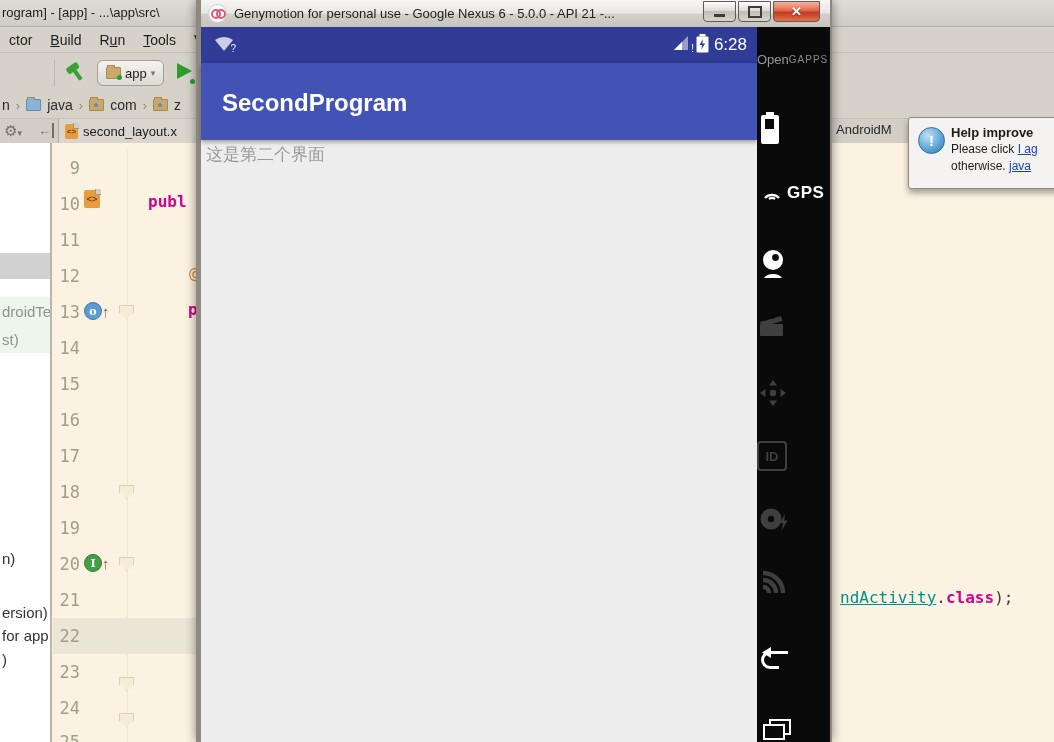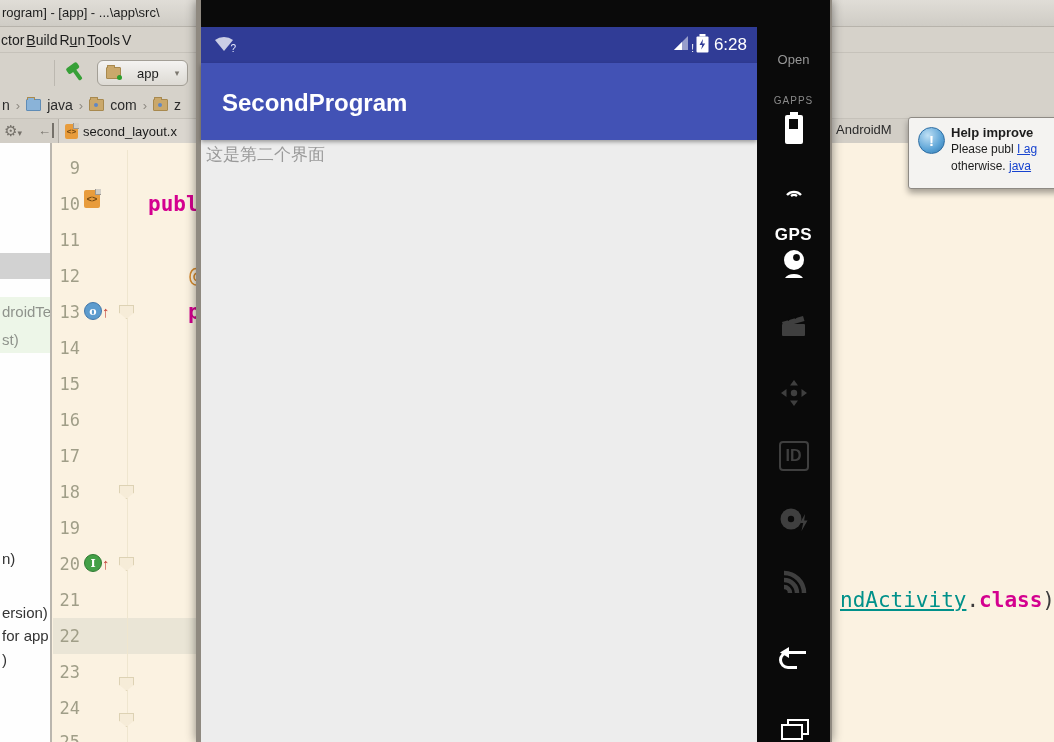--- a/index.html
+++ b/index.html
@@ -5,28 +5,28 @@
   html,body{margin:0;padding:0;}
   body{width:1054px;height:742px;position:relative;overflow:hidden;
        font-family:"Liberation Sans",sans-serif;background:#d6d2ca;}
   .abs{position:absolute;}
   
   .ide-titlebar{left:0;top:0;width:100%;height:27px;
     background:linear-gradient(#e0ddd7,#cfccc5);border-bottom:1px solid #b7b3ab;
     font-size:13px;color:#1c1c1c;line-height:26px;white-space:nowrap;padding-left:2px;box-sizing:border-box;}
   .ide-menubar{left:0;top:27px;width:100%;height:25px;background:#d6d2ca;
     font-size:14px;color:#1c1c1c;display:flex;align-items:center;}
-  .menu-item{padding:0 1px;}
+  .menu-item{padding:0 9px;}
   .menu-item .mn{text-decoration:underline;}
   .ide-toolbar{left:0;top:52px;width:100%;height:40px;background:#d6d2ca;
     border-top:1px solid #c6c2ba;display:flex;align-items:center;}
   .tb-sep{width:1px;height:26px;background:#bcb8b0;margin:0 6px;}
   .combo{height:24px;border:1px solid #a39f96;border-radius:6px;
     background:linear-gradient(#f4f3f1,#dddad4);display:flex;align-items:center;
-    padding:0 8px;gap:16px;font-size:13px;color:#1c1c1c;}
+    padding:0 8px;gap:4px;font-size:13px;color:#1c1c1c;}
   .folder{width:13px;height:10px;background:#caa86b;border:1px solid #a8894e;border-radius:1px;position:relative;}
   .folder::before{content:"";position:absolute;top:-3px;left:0;width:6px;height:2px;
     background:inherit;border:1px solid #a8894e;border-bottom:none;border-radius:1px 1px 0 0;}
   .folder.blue{background:#8ab3d8;border-color:#5f8cb6;}
   .folder .dot{position:absolute;left:4px;top:3px;width:4px;height:4px;border-radius:50%;background:#5f87c6;}
   .gdot{width:5px;height:5px;border-radius:50%;background:#2d9e2d;position:absolute;}
   .ide-breadcrumbs{left:0;top:92px;width:100%;height:26px;background:#d6d2ca;
     display:flex;align-items:center;font-size:14px;color:#2b2b2b;gap:6px;padding-left:2px;box-sizing:border-box;}
   .crumb-sep{color:#8f8b83;font-size:13px;}
   .ide-tabrow{left:0;top:118px;width:100%;height:25px;background:#d2cec6;
@@ -45,21 +45,21 @@
   .strip-band-gray{left:0;top:253px;width:50px;height:26px;background:#d2d2d2;}
   .strip-band-green{left:0;top:297px;width:50px;height:56px;background:#edf6e8;}
   .strip-frag{left:2px;width:48px;font-size:15px;color:#333;white-space:nowrap;overflow:hidden;}
   .strip-frag.dim{color:#8f938c;}
   .gutter-num{left:52px;width:28px;text-align:right;font-family:"DejaVu Sans Mono",monospace;
     font-size:17px;color:#a09e88;}
   .fold-line{left:127px;top:150px;width:1px;height:592px;background:#efe6cf;}
   .fold-marker{width:13px;height:12px;background:#f6ecd8;border:1px solid #ddd2b4;
     clip-path:polygon(0 0,100% 0,100% 55%,50% 100%,0 55%);left:119px;}
   .cur-line{left:53px;top:618px;width:143px;height:36px;background:#eae5d6;}
-  .code{font-family:"DejaVu Sans Mono",monospace;font-size:21px;white-space:nowrap;}
+  .code{font-family:"DejaVu Sans Mono",monospace;font-size:16px;white-space:nowrap;}
   .kw{color:#d4008f;font-weight:bold;}
   .ann{color:#d78a2c;}
   .classref{color:#00918a;text-decoration:underline;padding-left:7px;}
   .plain{color:#3c3c3c;}
   .g-icon-file{left:84px;width:18px;height:18px;}
   .marker-circle{width:16px;height:16px;border-radius:50%;display:flex;align-items:center;justify-content:center;
     color:#fff;font-size:11px;font-weight:bold;font-family:"DejaVu Serif",serif;}
   .red-arrow{color:#c4473e;font-weight:bold;font-size:15px;}
   
   .geny{left:196px;top:0;width:636px;height:742px;background:#0a0a0a;
@@ -80,26 +80,26 @@
     color:#fff;font-weight:bold;font-size:13px;text-shadow:0 1px 1px rgba(0,0,0,.5);}
   .minbar{width:11px;height:3px;background:#3f3b36;margin-top:8px;}
   .maxbox{width:10px;height:8px;border:2px solid #3f3b36;}
   .screen{left:0;top:27px;width:556px;height:715px;background:#ededed;}
   .statusbar{left:0;top:0;width:556px;height:36px;background:#303c96;display:flex;align-items:center;}
   .statustime{color:#fff;font-size:17px;margin-right:10px;}
   .appbar{left:0;top:36px;width:556px;height:77px;background:#4252b5;box-shadow:0 2px 4px rgba(0,0,0,.35);}
   .apptitle{position:absolute;left:21px;top:26px;color:#fff;font-size:24px;font-weight:bold;}
   .content-text{position:absolute;left:5px;top:116px;color:#9a9a9a;font-size:17px;}
   .sidebar{left:556px;top:27px;width:73px;height:715px;background:#0a0a0a;}
-  .sb-item{left:0;width:73px;display:flex;flex-direction:column;align-items:center;gap:28px;}
+  .sb-item{left:0;width:73px;display:flex;flex-direction:row;align-items:center;}
   .gapps1{color:#979797;font-size:13px;}
   .gapps2{color:#8a8a8a;font-size:10px;letter-spacing:1px;}
   .gpslabel{color:#fff;font-size:17px;font-weight:bold;letter-spacing:.5px;}
   .idbox{width:26px;height:26px;border:2px solid #3f3f3f;border-radius:4px;
-    display:flex;align-items:center;justify-content:center;color:#3f3f3f;font-weight:bold;font-size:16px;}
+    display:flex;align-items:center;justify-content:center;color:#3f3f3f;font-weight:bold;font-size:13px;}
   .recents-back{position:absolute;left:12px;top:0;width:18px;height:12px;border:2px solid #fff;}
   .recents-front{position:absolute;left:6px;top:5px;width:18px;height:12px;border:2px solid #fff;background:#0a0a0a;}
   
   .tooltip{left:908px;top:117px;width:170px;height:70px;background:#f4f3f1;
     border:1px solid #8e8a84;border-radius:3px;box-shadow:0 4px 6px rgba(0,0,0,.35);z-index:20;
     font-size:12px;color:#1c1c1c;}
   .tt-icon{position:absolute;left:9px;top:9px;width:25px;height:25px;border-radius:50%;
     background:radial-gradient(circle at 35% 30%,#bfe0f5,#5ba3d6 60%,#2f76ad);
     border:1px solid #2d6da3;color:#fff;font-weight:bold;font-size:15px;
     display:flex;align-items:center;justify-content:center;}
@@ -239,20 +239,36 @@
 
 <div class="abs code kw" style="left:148px;top:192px;">publ</div>
 <div class="abs code ann" style="left:189px;top:264px;">@</div>
 <div class="abs code kw" style="left:188px;top:300px;">p</div>
 
 <div class="abs code" style="left:833px;top:588px;">
   <span class="classref">ndActivity</span><span class="plain">.</span><span class="kw">class</span><span class="plain">);</span>
 </div>
 
 <div class="abs geny">
+  <div class="abs geny-titlebar">
+    <span class="geny-logo">
+      <span class="ring" style="left:2px;"></span>
+        <span class="ring" style="left:7px;"></span>
+    </span>
+    <span class="geny-title">Genymotion for personal use - Google Nexus 6 - 5.0.0 - API 21 -...</span>
+    <span class="winbtns">
+      <span class="wbtn">
+          <span class="minbar"></span>
+        </span>
+      <span class="wbtn">
+          <span class="maxbox"></span>
+        </span>
+      <span class="wbtn close">✕</span>
+    </span>
+  </div>
 
   <div class="abs screen">
     <div class="abs statusbar">
       <span style="margin-left:12px;position:relative;">
         <svg width="22" height="17">
             <path d="M2 5 A15 15 0 0 1 20 5 L11 16 Z" fill="rgba(255,255,255,.75)"></path>
           </svg>
         <span style="position:absolute;right:-1px;bottom:2px;color:#e8ecff;font-size:10px;">?</span>
       </span>
       <span style="margin-left:auto;display:flex;align-items:center;gap:5px;">
@@ -351,16 +367,16 @@
           <span class="recents-front"></span>
       </span>
     </div>
   </div>
 </div>
 
 <div class="abs tooltip">
   <span class="tt-icon">!</span>
   <div class="tt-body">
     <div class="tt-title">Help improve</div>
-    <div><span>Please publ </span><span class="lnk">I ag</span></div>
+    <div><span>Please click </span><span class="lnk">I ag</span></div>
     <div><span>otherwise. </span><span class="lnk">java</span></div>
   </div>
 </div>
 
 </body></html>

